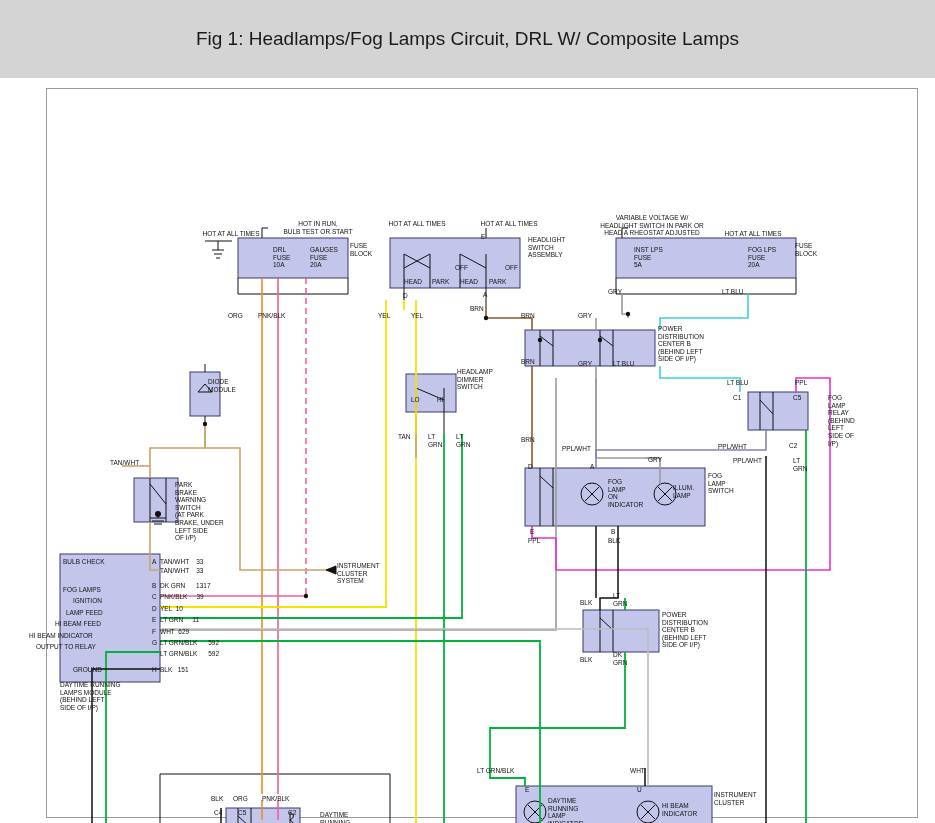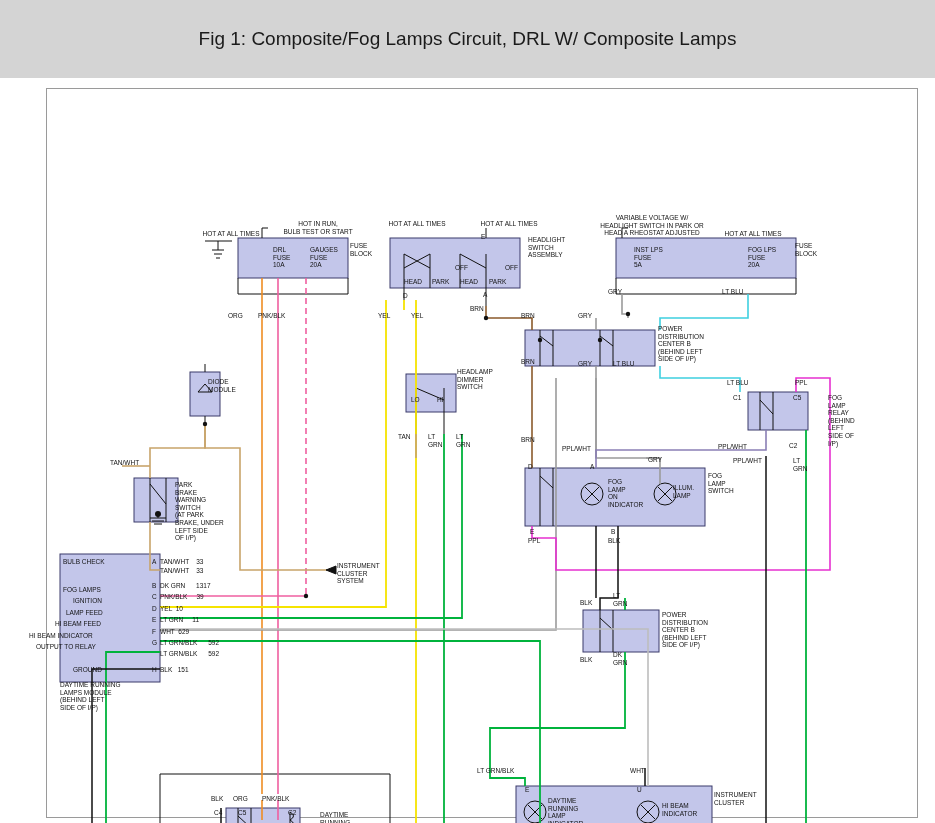--- a/index.html
+++ b/index.html
@@ -9,21 +9,21 @@
   #canvas{position:absolute;left:0;top:78px;width:935px;height:745px;background:#fff;}
   #frame{position:absolute;left:46px;top:10px;width:872px;height:730px;border:1px solid #9a9a9a;box-sizing:border-box;background:#fff;}
   .lbl{position:absolute;font-size:6.5px;line-height:7.6px;color:#111;white-space:pre;letter-spacing:0;}
   .lbl.c{text-align:center;}
   svg.overlay{position:absolute;left:0;top:0;width:935px;height:745px;overflow:visible;}
 </style>
 </head>
 <body>
 
 <div id="header">
-  <div class="title">Fig 1: Composite/Fog Lamps Circuit, DRL W/ Composite Lamps</div>
+  <div class="title">Fig 1: Headlamps/Fog Lamps Circuit, DRL W/ Composite Lamps</div>
 </div>
 
 <div id="canvas">
   <div id="frame"></div>
 
   <svg class="overlay">
     <defs></defs>
 
     <g stroke="#3a3a6a" fill="#c3c6ea" stroke-width="1">
       <rect x="238" y="160" width="110" height="40"></rect>

